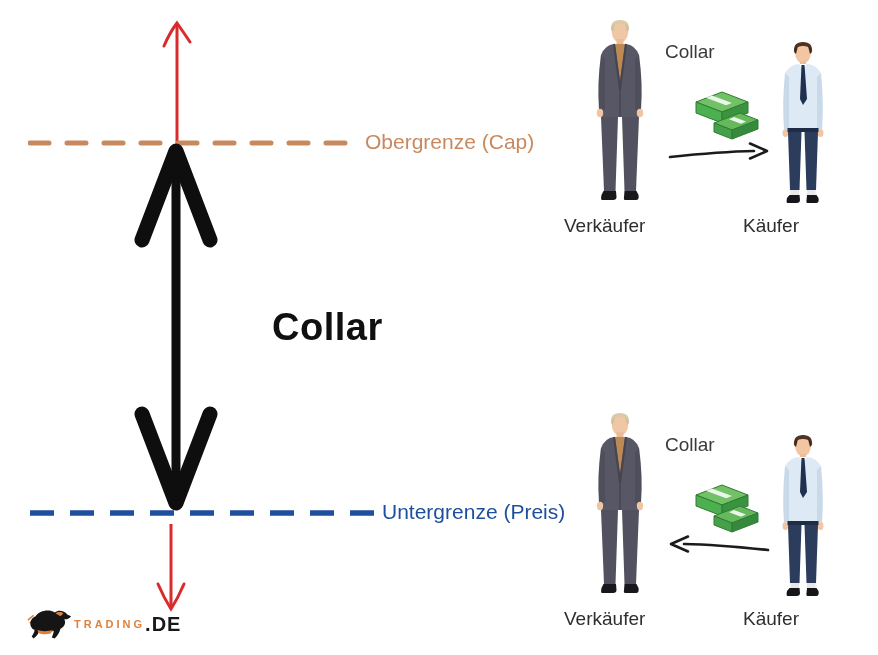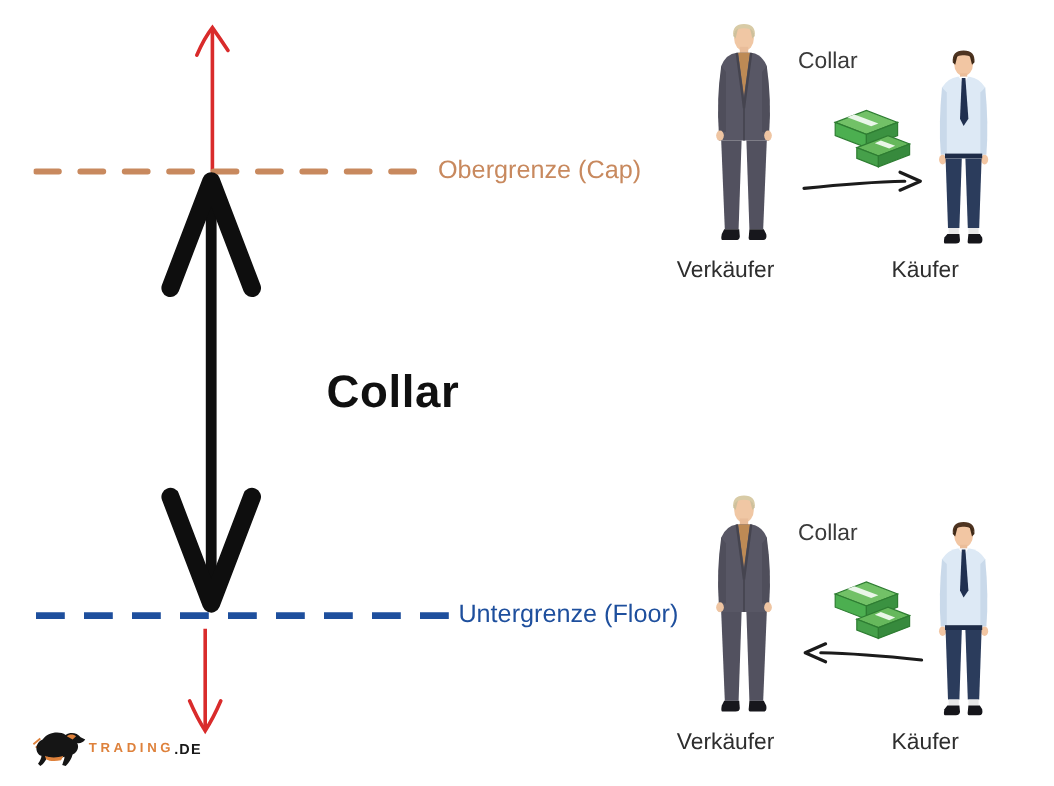--- a/index.html
+++ b/index.html
@@ -19,21 +19,21 @@
   #double-arrow{left:134px;top:143px;width:84px;height:368px;}
   #price-label{left:272px;top:306px;font-size:38px;font-weight:bold;color:#101010;letter-spacing:0.5px;}
   #floor-line{left:28px;top:507px;width:348px;height:12px;}
   #floor-label{left:382px;top:500px;font-size:21px;color:var(--floor);white-space:nowrap;}
   #red-down-arrow{left:152px;top:522px;width:42px;height:92px;}
 
   
   #logo{left:24px;top:602px;display:flex;align-items:center;height:44px;}
   #logo .bull{width:48px;height:36px;margin-right:2px;}
   #logo .brand{font-size:11px;font-weight:bold;letter-spacing:3px;color:var(--brand);}
-  #logo .tld{font-size:12px;font-weight:bold;letter-spacing:1px;color:#181818;}
+  #logo .tld{font-size:20px;font-weight:bold;letter-spacing:1px;color:#181818;}
 
   
   .group{position:absolute;left:570px;width:300px;height:240px;}
   .group-top{top:13px;}
   .group-bottom{top:406px;}
   .group .seller-svg{position:absolute;left:18px;top:5px;width:64px;height:188px;}
   .group .buyer-svg{position:absolute;left:203px;top:28px;width:60px;height:167px;}
   .group .collar{position:absolute;left:95px;top:28px;width:110px;text-align:left;font-size:19px;color:#3a3a3a;}
   .group .money-svg{position:absolute;left:112px;top:74px;width:78px;height:58px;}
   .group .transfer{position:absolute;left:98px;top:127px;width:102px;height:24px;}
@@ -127,21 +127,21 @@
     <line x1="42" y1="10" x2="42" y2="358" style="stroke:var(--black)" stroke-width="9"></line>
     <path d="M8,97 L42,8 L76,97" fill="none" style="stroke:var(--black)" stroke-width="15" stroke-linecap="round" stroke-linejoin="round"></path>
     <path d="M8,271 L42,360 L76,271" fill="none" style="stroke:var(--black)" stroke-width="15" stroke-linecap="round" stroke-linejoin="round"></path>
   </svg>
 
   <div id="price-label" class="abs">Collar</div>
 
   <svg id="floor-line" class="abs" viewBox="0 0 348 12" preserveAspectRatio="none">
     <line x1="2" y1="6" x2="346" y2="6" style="stroke:var(--floor)" stroke-width="5.5" stroke-dasharray="24 16"></line>
   </svg>
-  <div id="floor-label" class="abs">Untergrenze (Floor)</div>
+  <div id="floor-label" class="abs">Untergrenze (Preis)</div>
 
   <svg id="red-down-arrow" class="abs" viewBox="0 0 42 92">
     <line x1="19" y1="2" x2="19" y2="86" style="stroke:var(--red)" stroke-width="3"></line>
     <path d="M6,62 Q12,76 19,87 Q26,76 32,62" fill="none" style="stroke:var(--red)" stroke-width="3" stroke-linecap="round"></path>
   </svg>
 
   <div id="logo" class="abs">
     <svg class="bull" viewBox="0 0 50 36">
       <path d="M4,14 L10,9 M6,17 L12,12 M8,20 L14,15" stroke="#DE813B" stroke-width="1.6" fill="none"></path>
       <path d="M8,22 C5,18 7,12 12,10 C16,4 26,2 32,6 C36,3 42,4 45,8 L49,10 C47,13 44,13.5 42,13 C44,17 42,21 38,23 C37,27 35,30 32,33 L29,32 C30,29 31,27 31,25 C26,27 20,27 16,25 C15,28 13,31 10,33 L8,31 C10,28 11,26 11,24 C9.5,24 8.7,23 8,22 Z" fill="#151515"></path>

